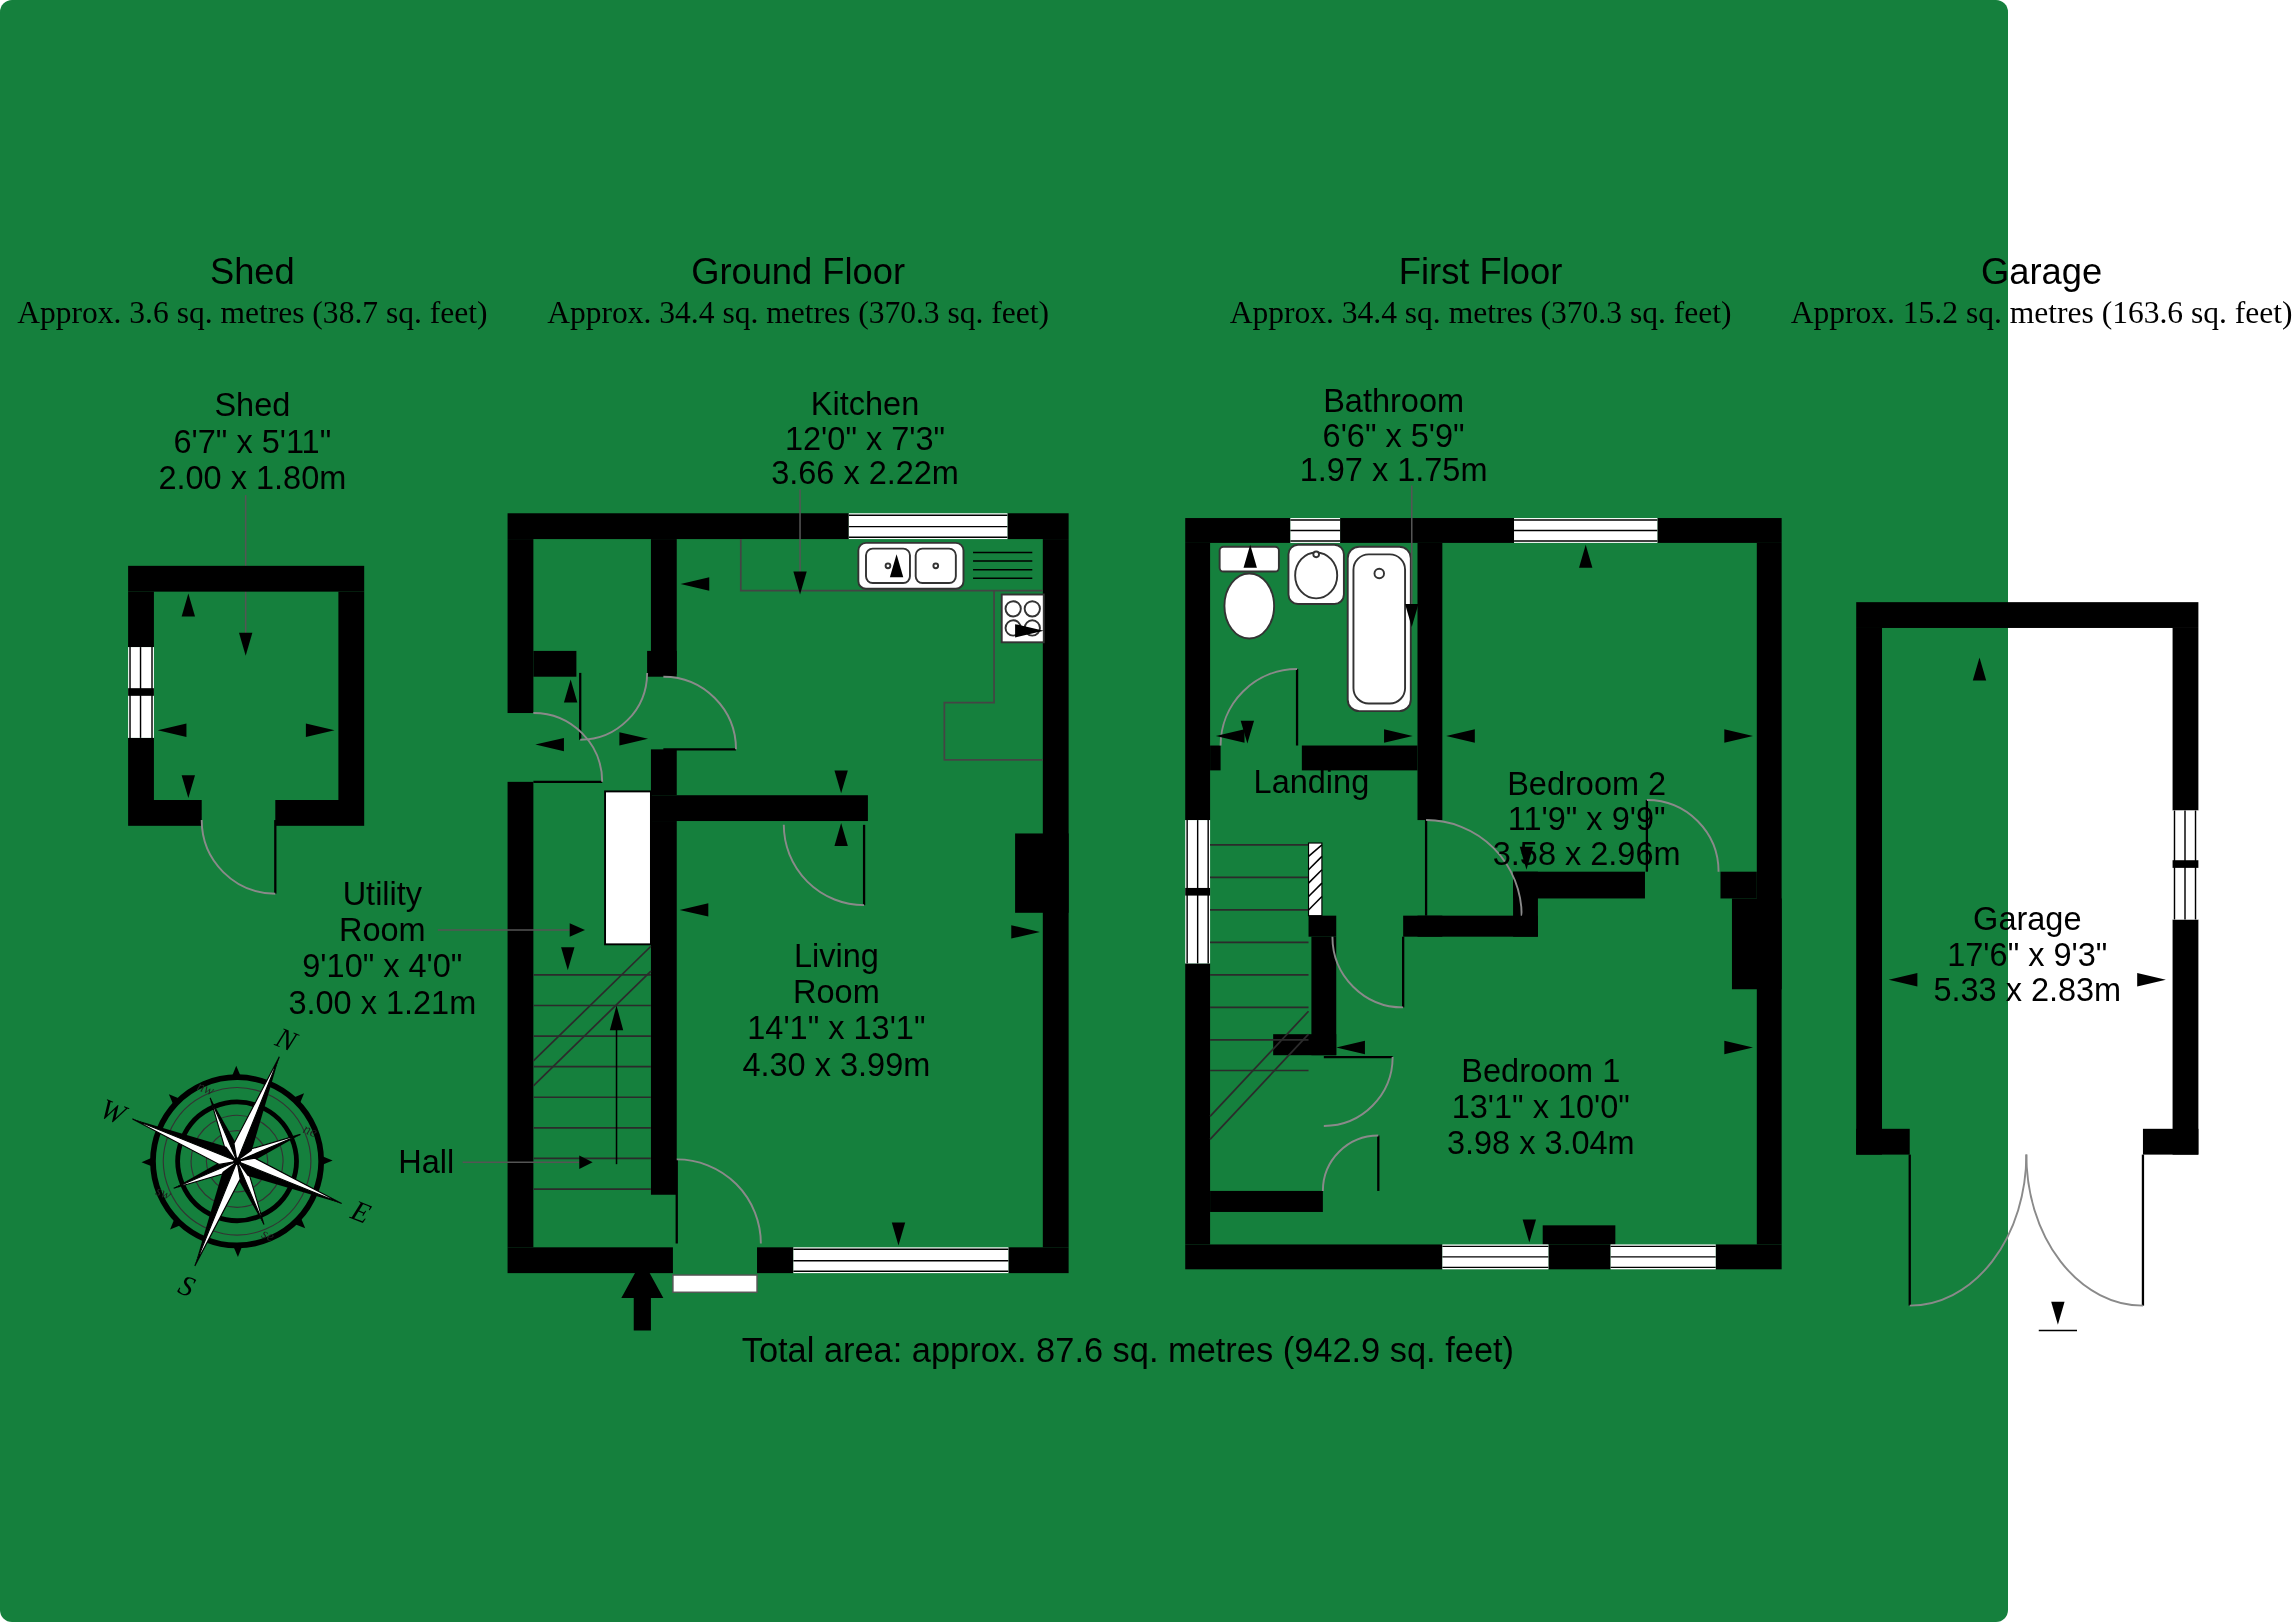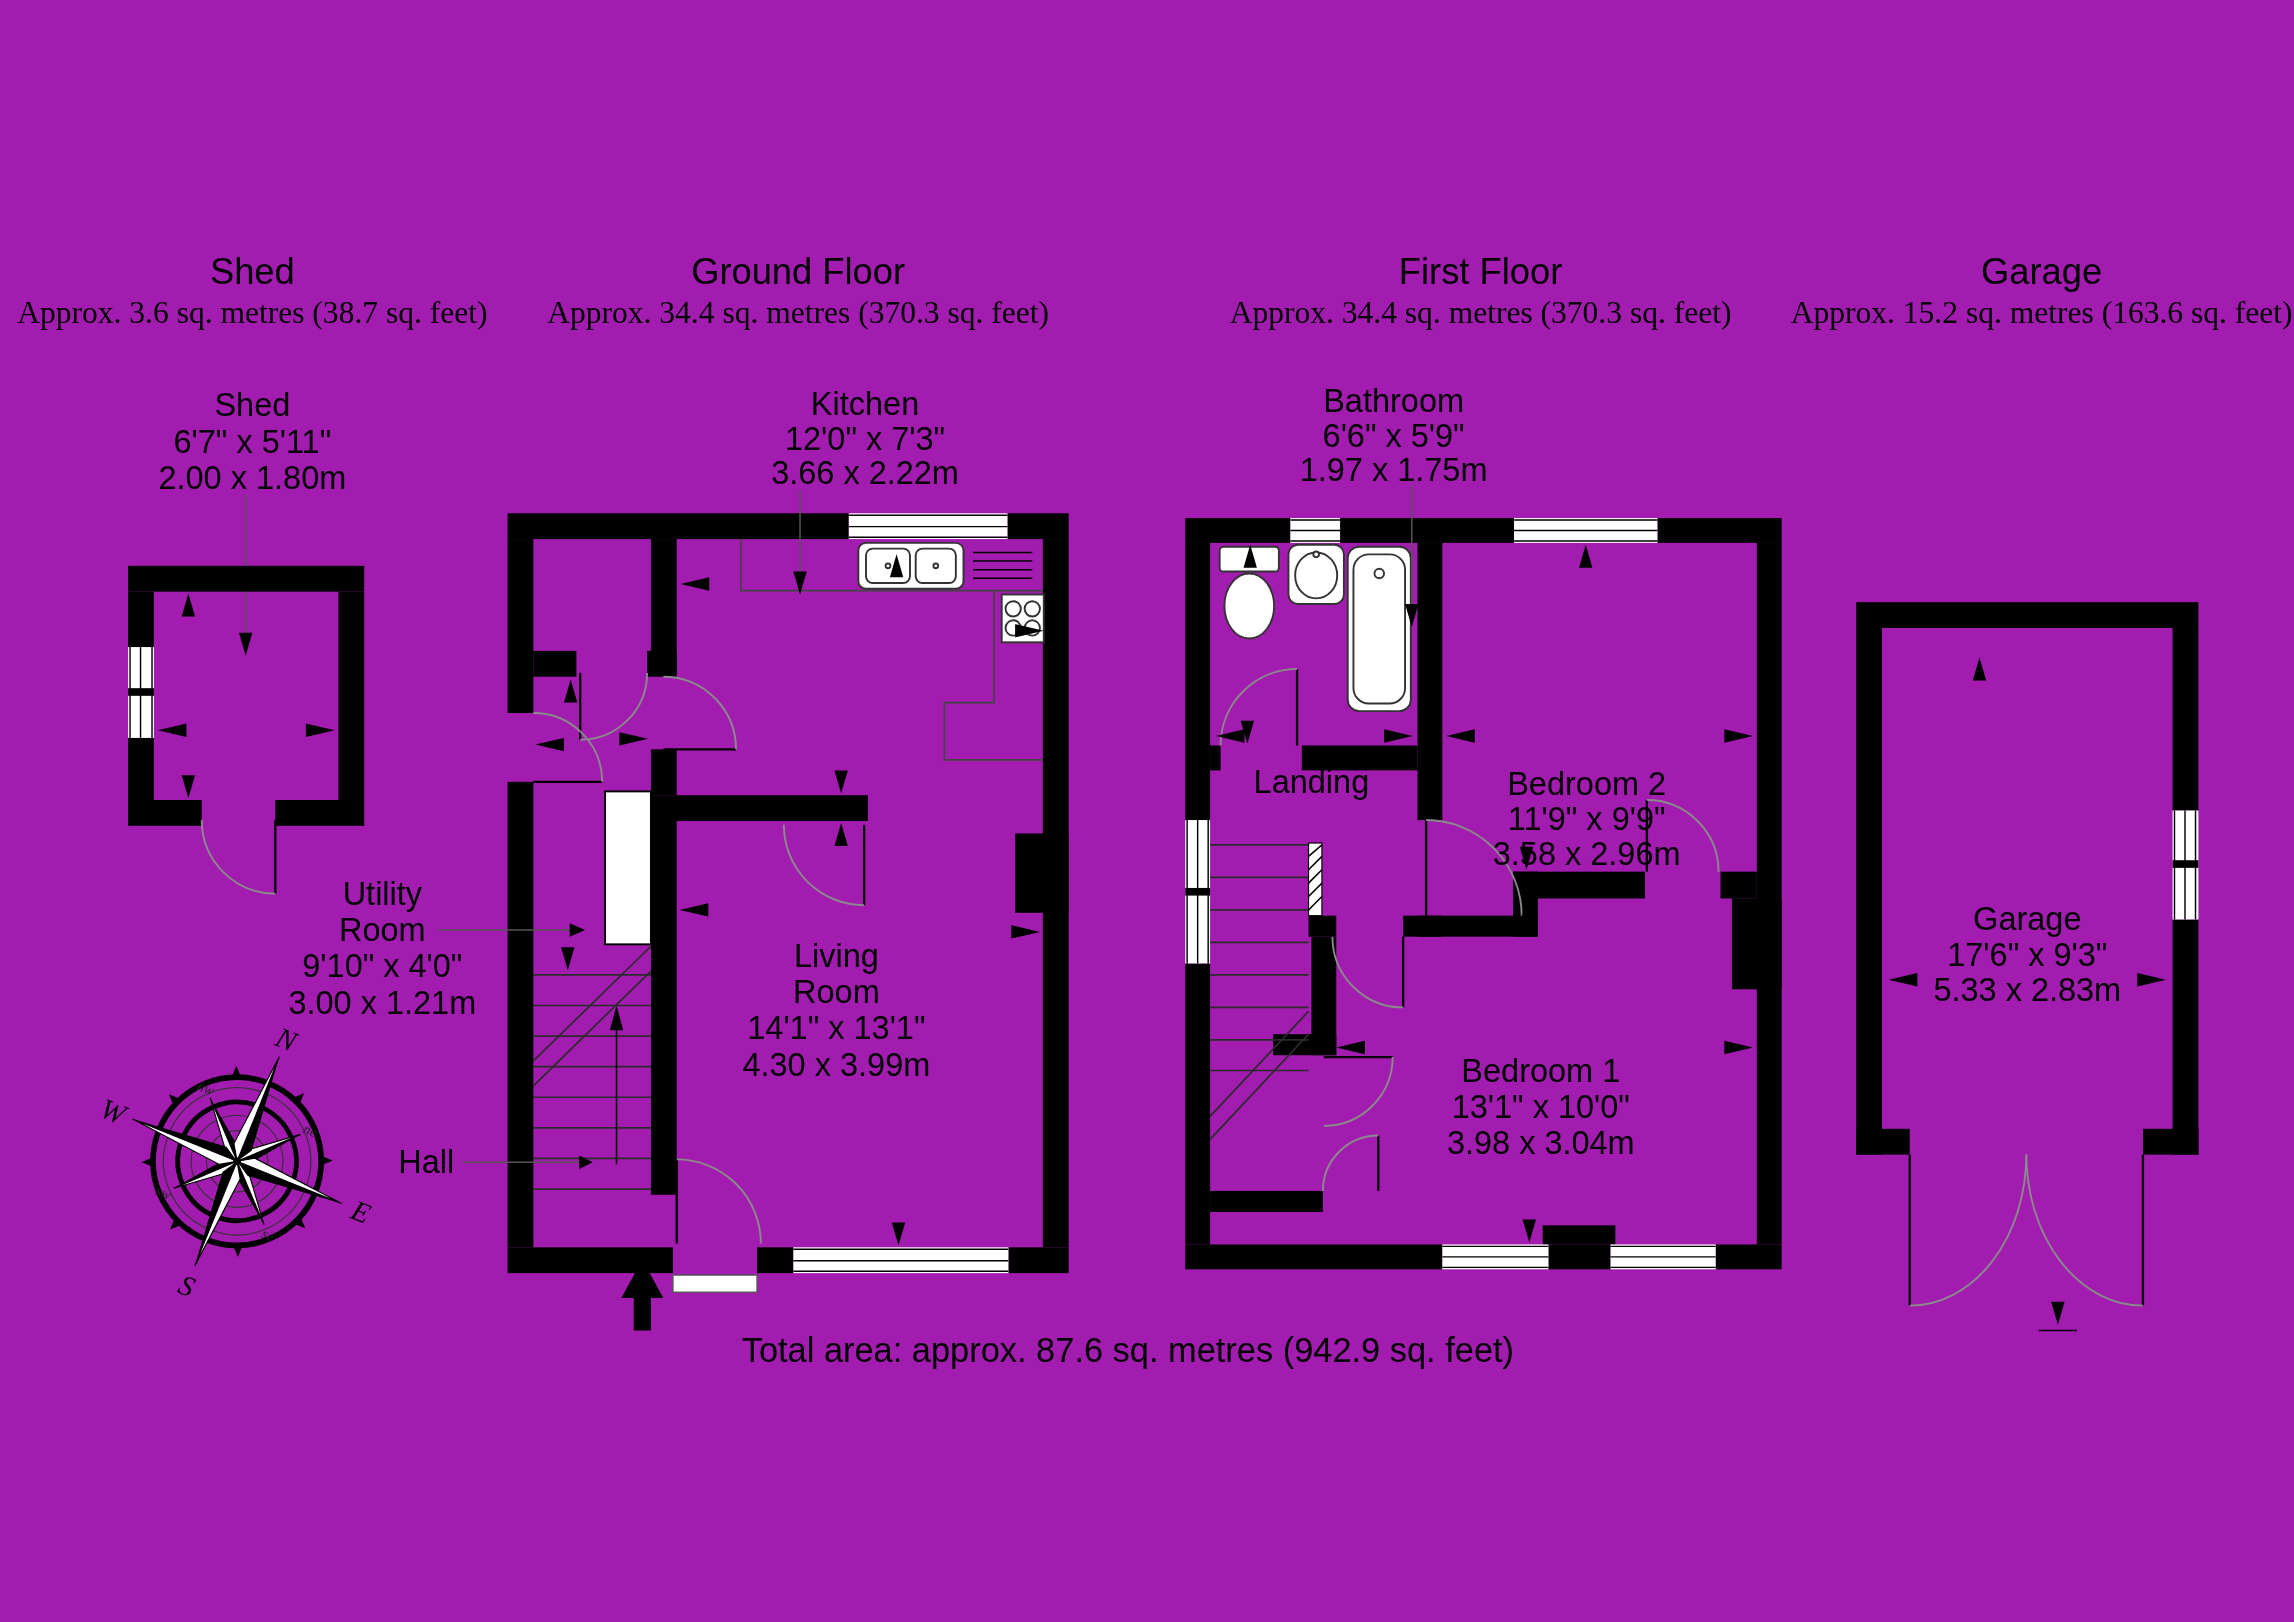--- a/index.html
+++ b/index.html
@@ -1,16 +1,16 @@
 <!DOCTYPE html>
 <html><head>
 <meta charset="utf-8">
 <style>
   html,body{margin:0;padding:0;background:#ffffff;}
-  .page{width:2294px;height:1622px;position:relative;background:#a21caf;}
+  .page{width:2008px;height:1622px;position:relative;background:#15803d;border-radius:12px;}
   svg{display:block;}
   .hdr-title{font-family:"Liberation Sans",sans-serif;font-size:38px;fill:#000;text-anchor:middle;dominant-baseline:central;}
   .hdr-sub{font-family:"Liberation Serif",serif;font-size:33px;fill:#000;text-anchor:middle;dominant-baseline:central;}
   .room-lbl{font-family:"Liberation Sans",sans-serif;font-size:34px;fill:#000;text-anchor:middle;dominant-baseline:central;}
   .total-lbl{font-family:"Liberation Sans",sans-serif;font-size:36px;fill:#000;text-anchor:middle;dominant-baseline:central;}
   .compass-main{font-family:"Liberation Serif",serif;font-style:italic;font-size:30px;fill:#000;text-anchor:middle;dominant-baseline:central;}
   .compass-small{font-family:"Liberation Serif",serif;font-style:italic;font-size:15px;fill:#222;text-anchor:middle;dominant-baseline:central;}
   .wall{fill:#000;stroke:none;}
   .thinline{stroke:#000;stroke-width:1.6;fill:none;}
   .tread{stroke:#2b2b2b;stroke-width:1.8;fill:none;}

